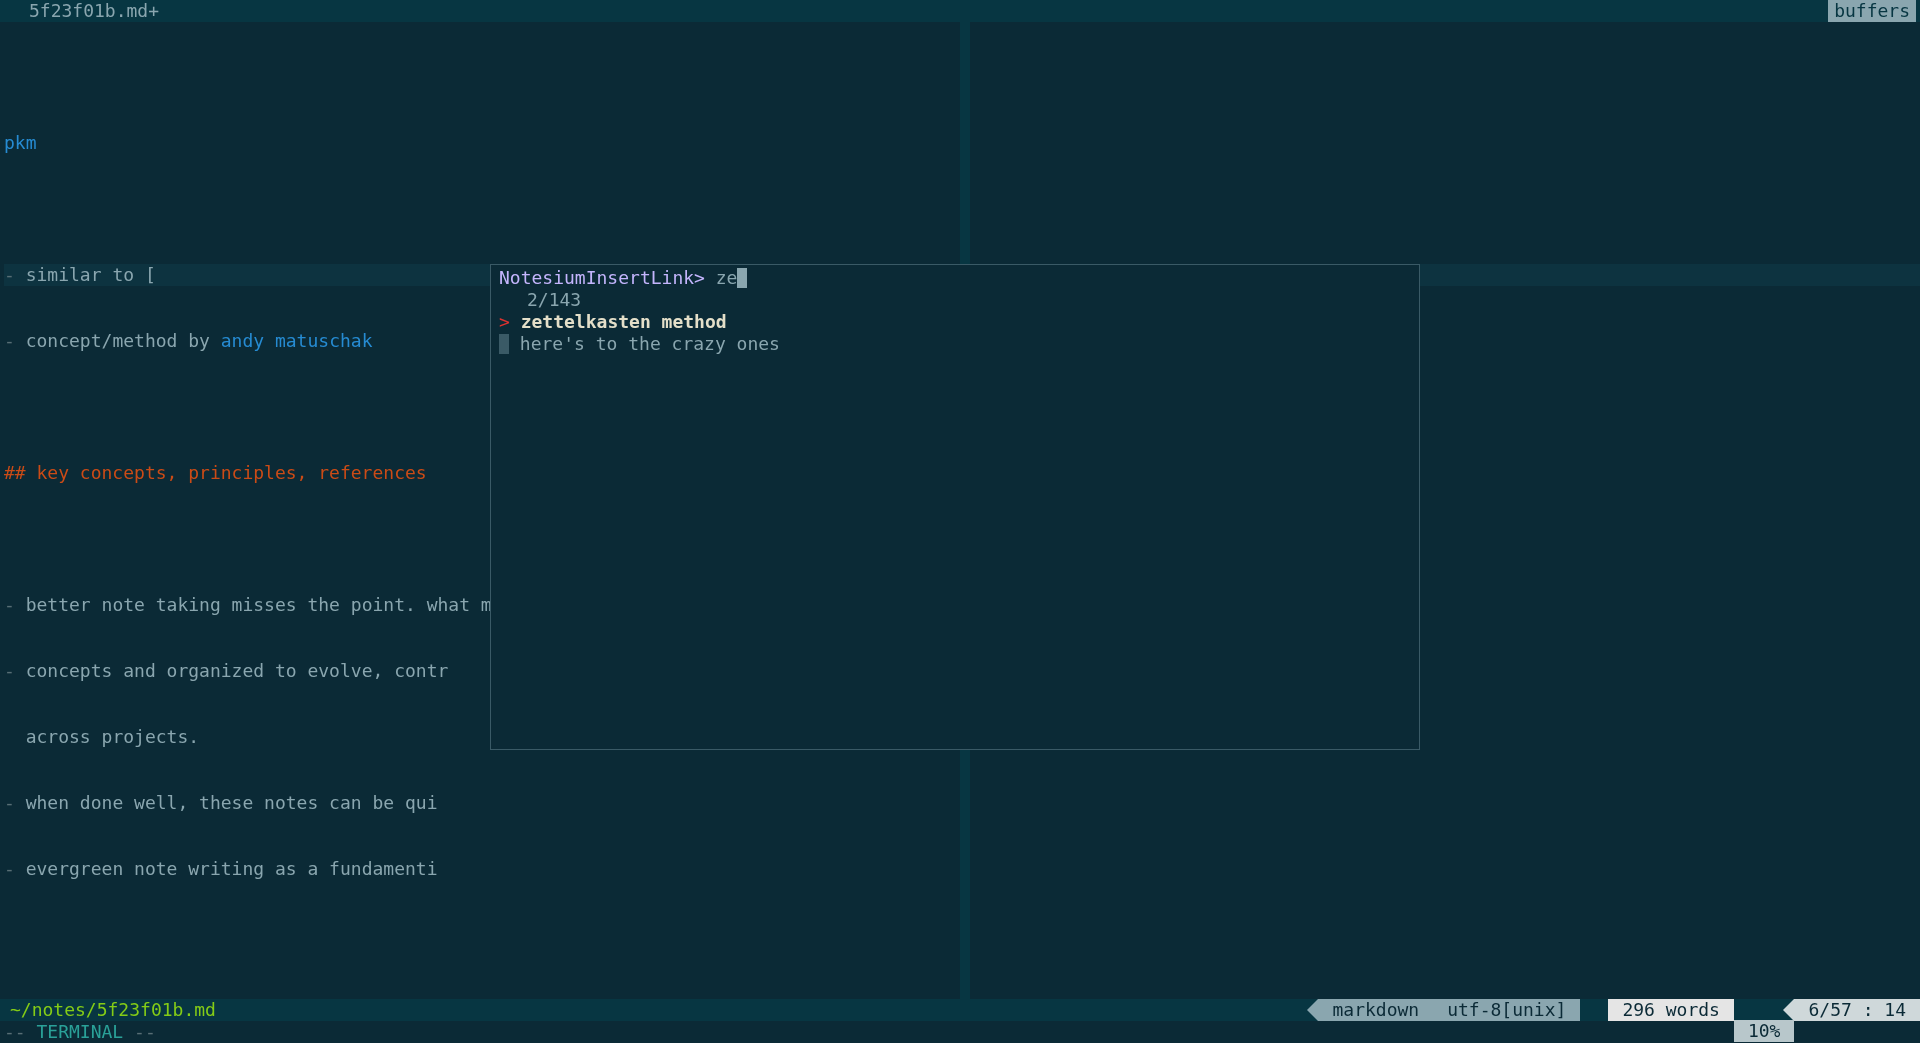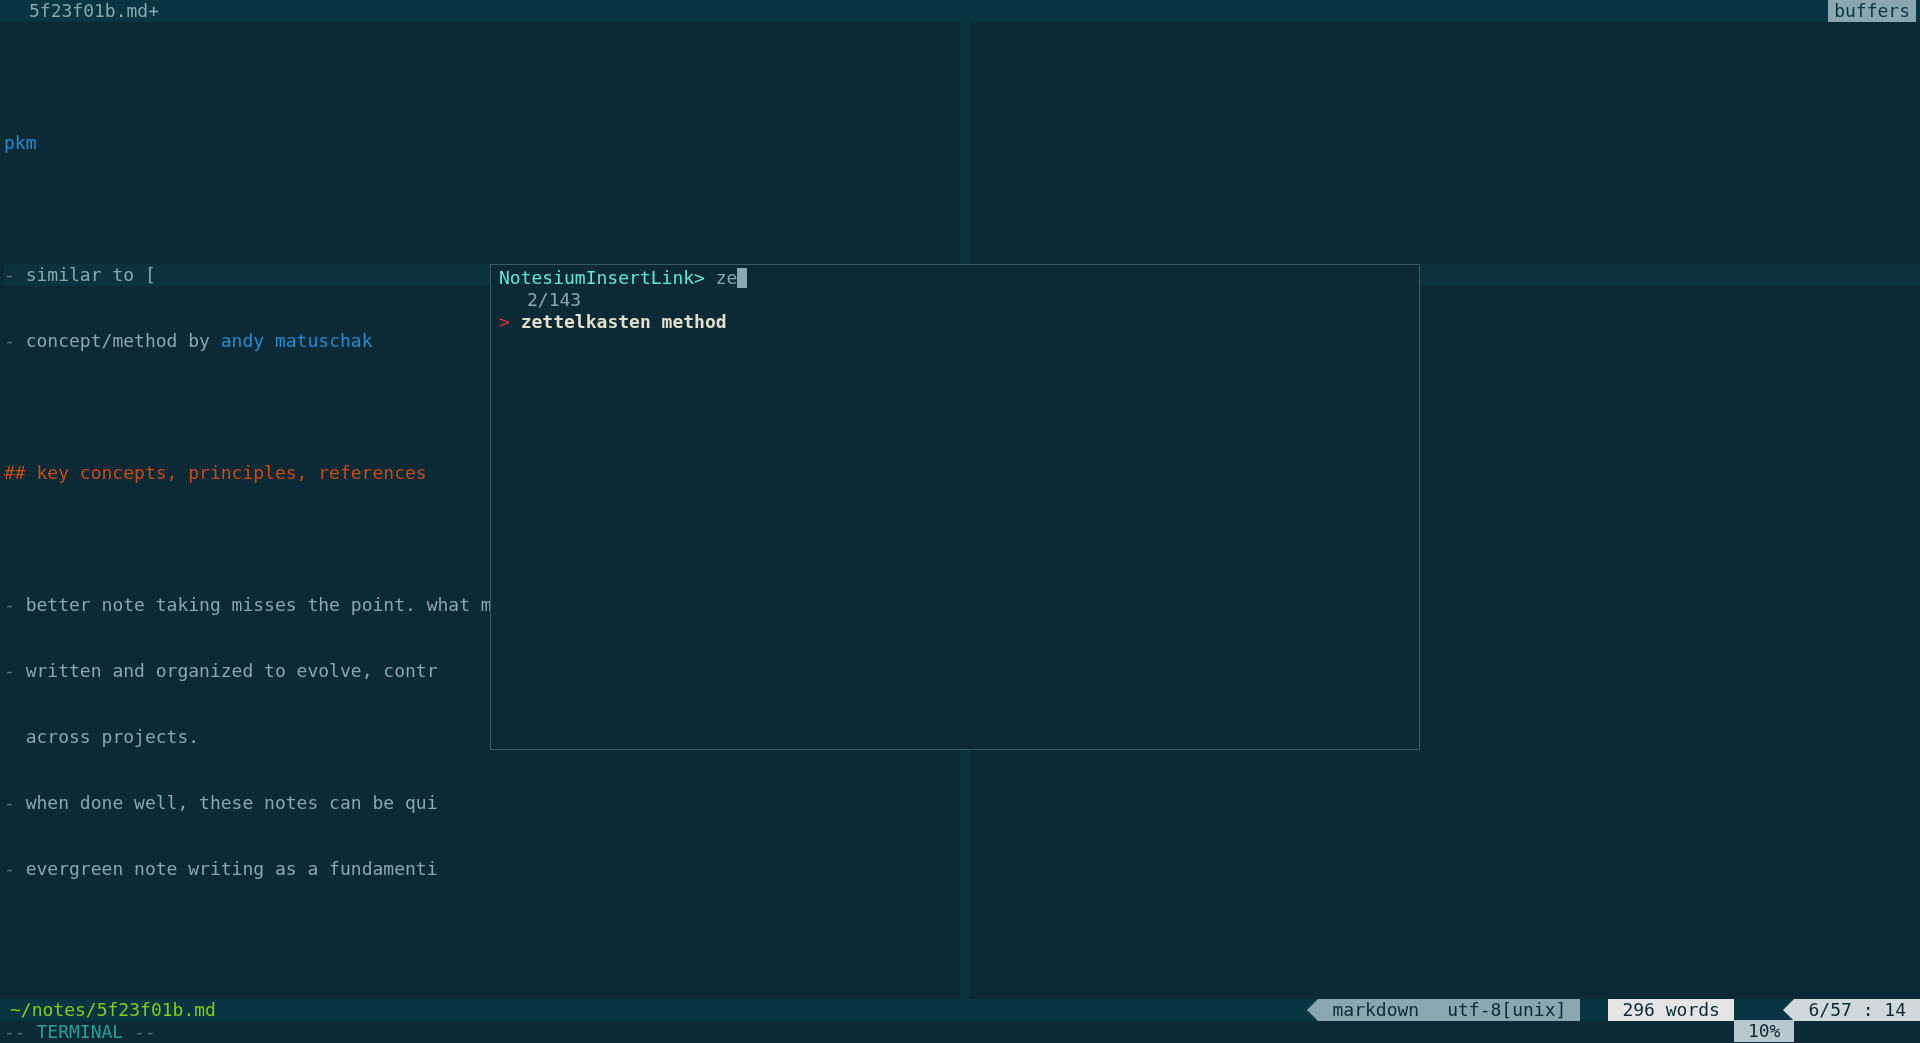--- a/index.html
+++ b/index.html
@@ -65,21 +65,21 @@
     position: absolute;
     top: 264px;
     left: 490px;
     width: 930px;
     height: 486px;
     border: 1px solid #3a5a66;
     background: #0b2a36;
     padding: 2px 8px;
   }
   .picker .prompt-line { height: 22px; }
-  .picker .prompt-label { color: #5eead4; }
+  .picker .prompt-label { color: #c4b5fd; }
   .picker .prompt-input { color: #8aa6af; }
   .picker .cursor-block {
     display: inline-block;
     width: 10px;
     height: 20px;
     background: #8aa6af;
     vertical-align: text-bottom;
   }
   .picker .count { color: #8aa6af; padding-left: 28px; height:22px;}
   .picker .result { height: 22px; }
@@ -153,21 +153,21 @@
 <div class="editor">
   <div class="line"></div>
   <div class="line"><span class="blue">pkm</span></div>
   <div class="line"></div>
   <div class="line hl-line"><span class="dash">- </span><span class="txt">similar to [</span></div>
   <div class="line"><span class="dash">- </span><span class="txt">concept/method by </span><span class="blue">andy matuschak</span></div>
   <div class="line"></div>
   <div class="line"><span class="orange">## key concepts, principles, references</span></div>
   <div class="line"></div>
   <div class="line"><span class="dash">- </span><span class="txt">better note taking misses the point. what matters is better thinking.</span></div>
-  <div class="line"><span class="dash">- </span><span class="txt">written and organized to evolve, contr</span></div>
+  <div class="line"><span class="dash">- </span><span class="txt">concepts and organized to evolve, contr</span></div>
   <div class="line"><span class="dash">  </span><span class="txt">across projects.</span></div>
   <div class="line"><span class="dash">- </span><span class="txt">when done well, these notes can be qui</span></div>
   <div class="line"><span class="dash">- </span><span class="txt">evergreen note writing as a fundamenti</span></div>
   <div class="line"></div>
   
   
   
   
   
   
@@ -194,20 +194,23 @@
   
 </div>
 
 <div class="picker">
   <div class="prompt-line">
     <span class="prompt-label">NotesiumInsertLink&gt; </span><span class="prompt-input">ze</span><span class="cursor-block"></span>
   </div>
   <div class="count">2/143</div>
   <div class="result sel">
     <span class="ptr">&gt; </span><span class="text">zettelkasten method</span>
+  </div>
+  <div class="result">
+    <span class="marker on"></span><span> </span><span class="text">here's to the crazy ones</span>
   </div>
 </div>
 
 <div class="statusline">
   <span class="left">~/notes/5f23f01b.md</span>
   <span class="right">
     <span class="arrow-l"></span>
     <span class="seg ft">markdown</span>
     <span class="seg enc">utf-8[unix]</span>
     <span class="arrow-l w2"></span>

